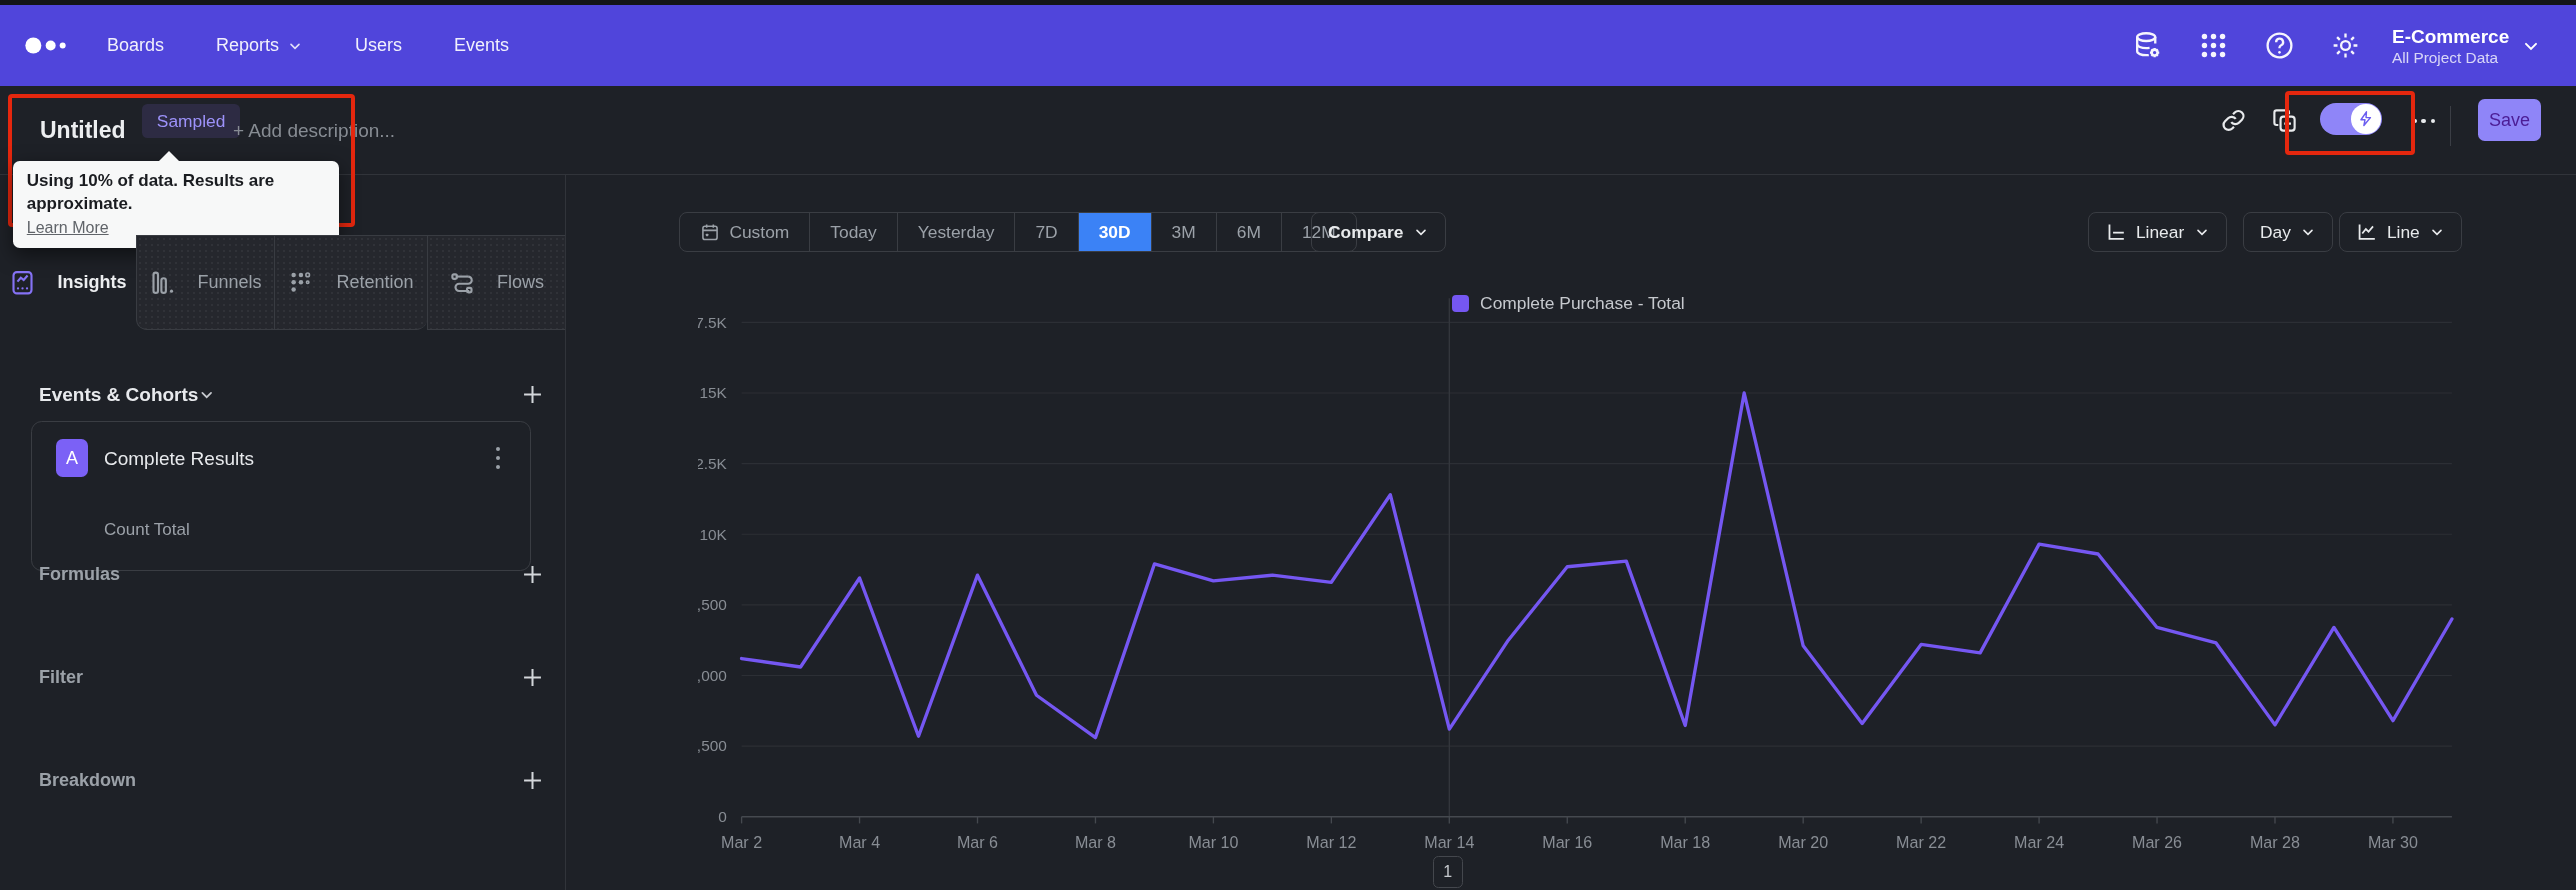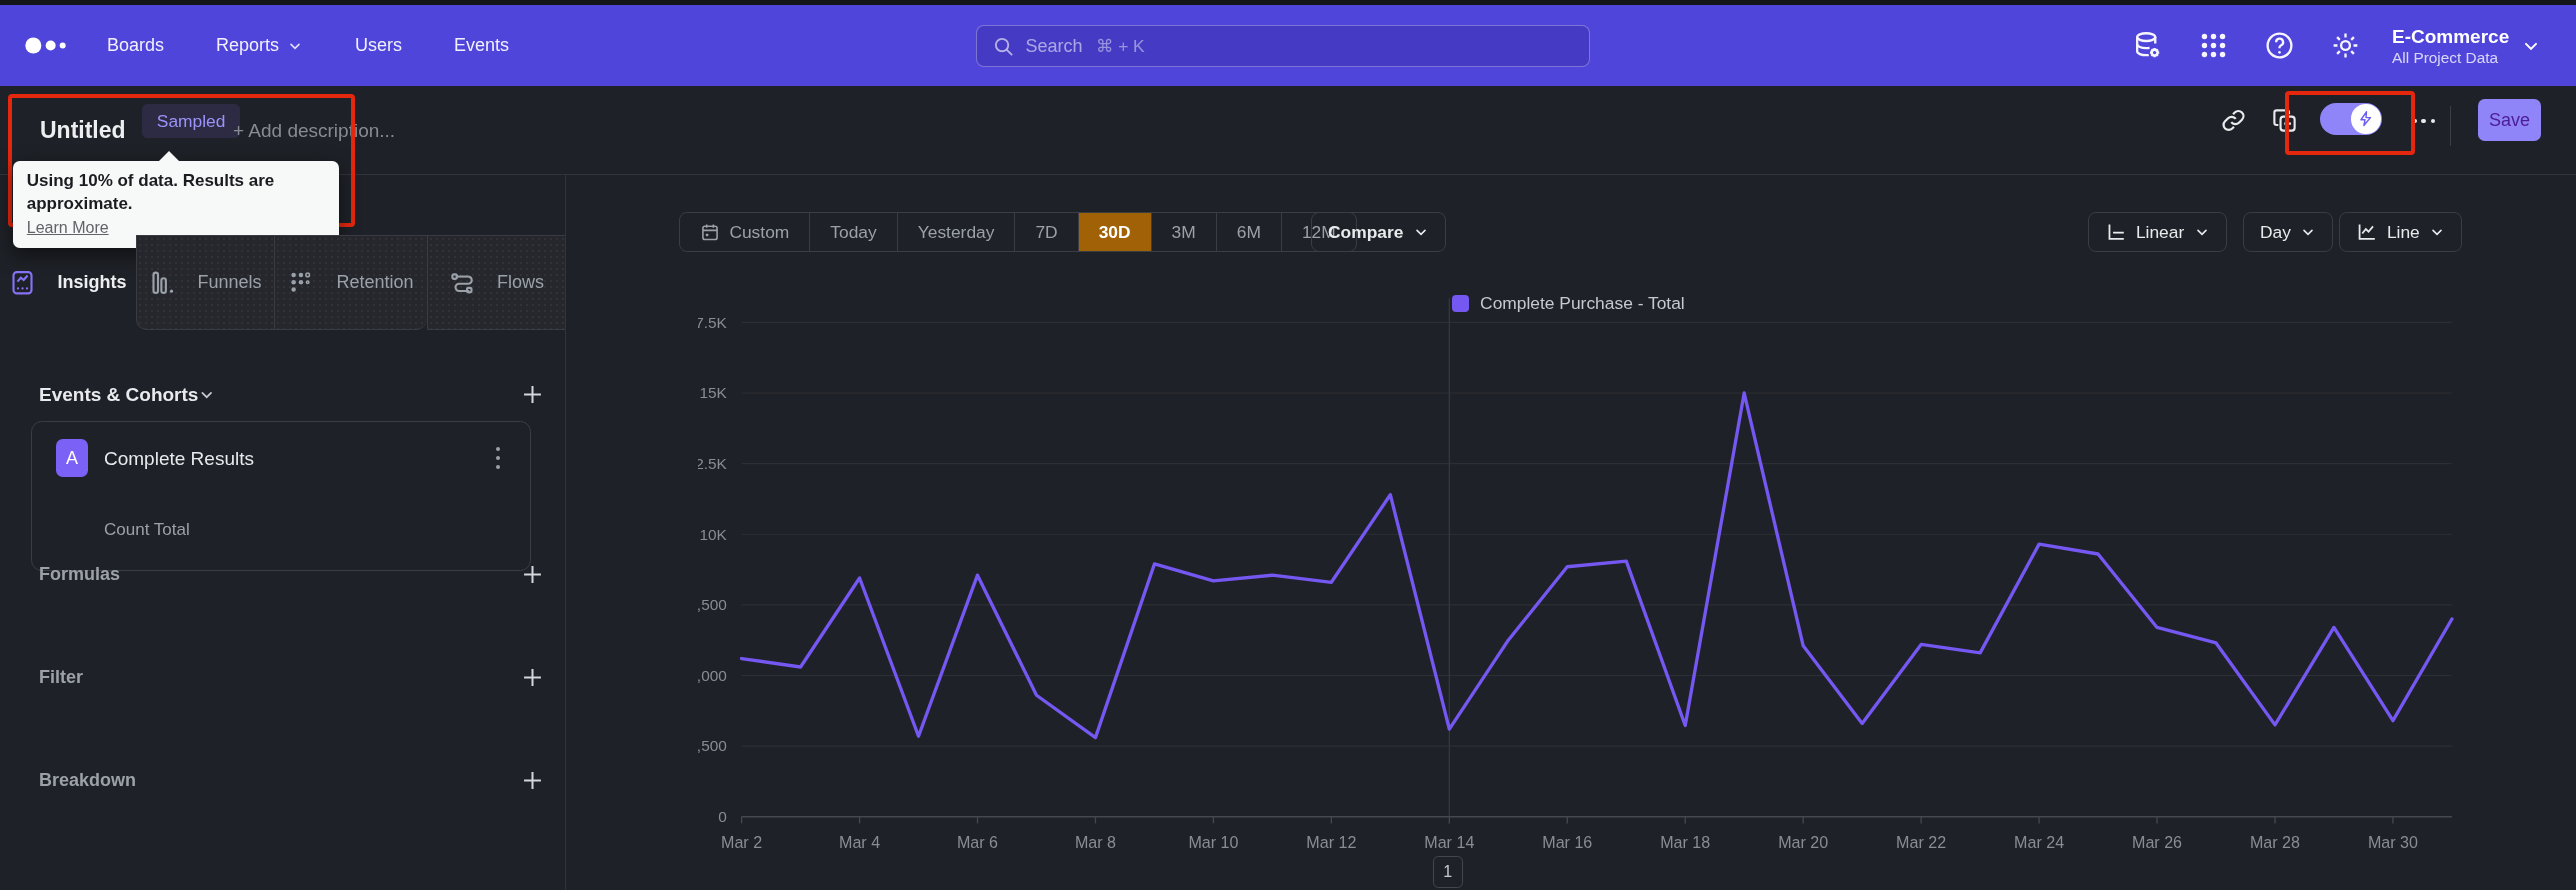--- a/index.html
+++ b/index.html
@@ -79,21 +79,21 @@
   #event-metric { position:absolute; left:72px; top:98px; color:#9ba1a8; font-size:17px; }
   #event-kebab { position:absolute; right:20px; top:20px; width:24px; height:32px; display:flex; flex-direction:column;
     align-items:center; justify-content:center; gap:5.4px; cursor:pointer; }
   #event-kebab i { width:4px; height:4px; background:#9ba1a8; border-radius:50%; }
 
   
   #ranges { left:679px; top:212px; height:40px; display:flex; border:1.3px solid #3a3d43; border-radius:8px; overflow:hidden; }
   .range-btn { display:flex; align-items:center; justify-content:center; gap:9.4px; padding:0 20px; font-size:17.4px;
     color:#9ba1a8; border-left:1.3px solid #3a3d43; cursor:pointer; white-space:nowrap; }
   .range-btn:first-child { border-left:none; }
-  .range-btn.active { background:#a16207; color:#ffffff; font-weight:600; }
+  .range-btn.active { background:#3b82f6; color:#ffffff; font-weight:600; }
   .pill-btn { top:212px; height:40px; display:flex; align-items:center; gap:9.4px; padding:0 16px;
     border:1.3px solid #3a3d43; border-radius:8px; color:#e8eaec; font-size:17.4px; cursor:pointer; white-space:nowrap; }
   .pill-btn svg { color:#e8eaec; }
   #compare-btn { left:1311px; font-weight:600; }
   #scale-btn { left:2088px; } #interval-btn { left:2243px; } #type-btn { left:2339px; }
 
   
   #legend { left:1444px; top:293px; display:flex; align-items:center; gap:10.7px;padding-left:8px; }
   #legend-swatch { width:17.4px; height:17.4px; border-radius:4px; }
   #legend-label { color:#c6c9ce; font-size:17.4px; }
@@ -123,30 +123,20 @@
           <polyline points="6 9.5 12 15.5 18 9.5"></polyline>
         </svg>
       </span>
       <span class="nav-link">
         <span>Users</span>
       </span>
       <span class="nav-link">
         <span>Events</span>
       </span>
     </div>
-  <div id="search" class="abs">
-    <span>
-      <svg width="23" height="23" viewBox="0 0 24 24" fill="none" stroke="rgba(255,255,255,.6)" stroke-width="2">
-          <circle cx="10.5" cy="10.5" r="6.5"></circle>
-          <line x1="15.5" y1="15.5" x2="21" y2="21"></line>
-        </svg>
-    </span>
-    <span id="search-text">Search</span>
-    <span id="search-kbd">⌘ + K</span>
-  </div>
   <div id="nav-icons" class="abs">
     <span class="nav-ic">
       <svg viewBox="0 0 24 24" fill="none" stroke="currentColor" stroke-width="1.8" width="31" height="31">
           <ellipse cx="11" cy="5.5" rx="7" ry="3"></ellipse>
           <path d="M4 5.5v11c0 1.7 3.1 3 7 3 .7 0 1.4 0 2-.1M18 5.5v5"></path>
           <path d="M4 11c0 1.7 3.1 3 7 3 .9 0 1.8-.1 2.6-.2"></path>
           <circle cx="17.5" cy="17.5" r="2.2"></circle>
           <path d="M17.5 13.9v1.4M17.5 19.7v1.4M21.1 17.5h-1.4M15.3 17.5h-1.4M20 15l-1 1M16 19l-1 1M20 20l-1-1M16 16l-1-1"></path>
         </svg>
     </span>

